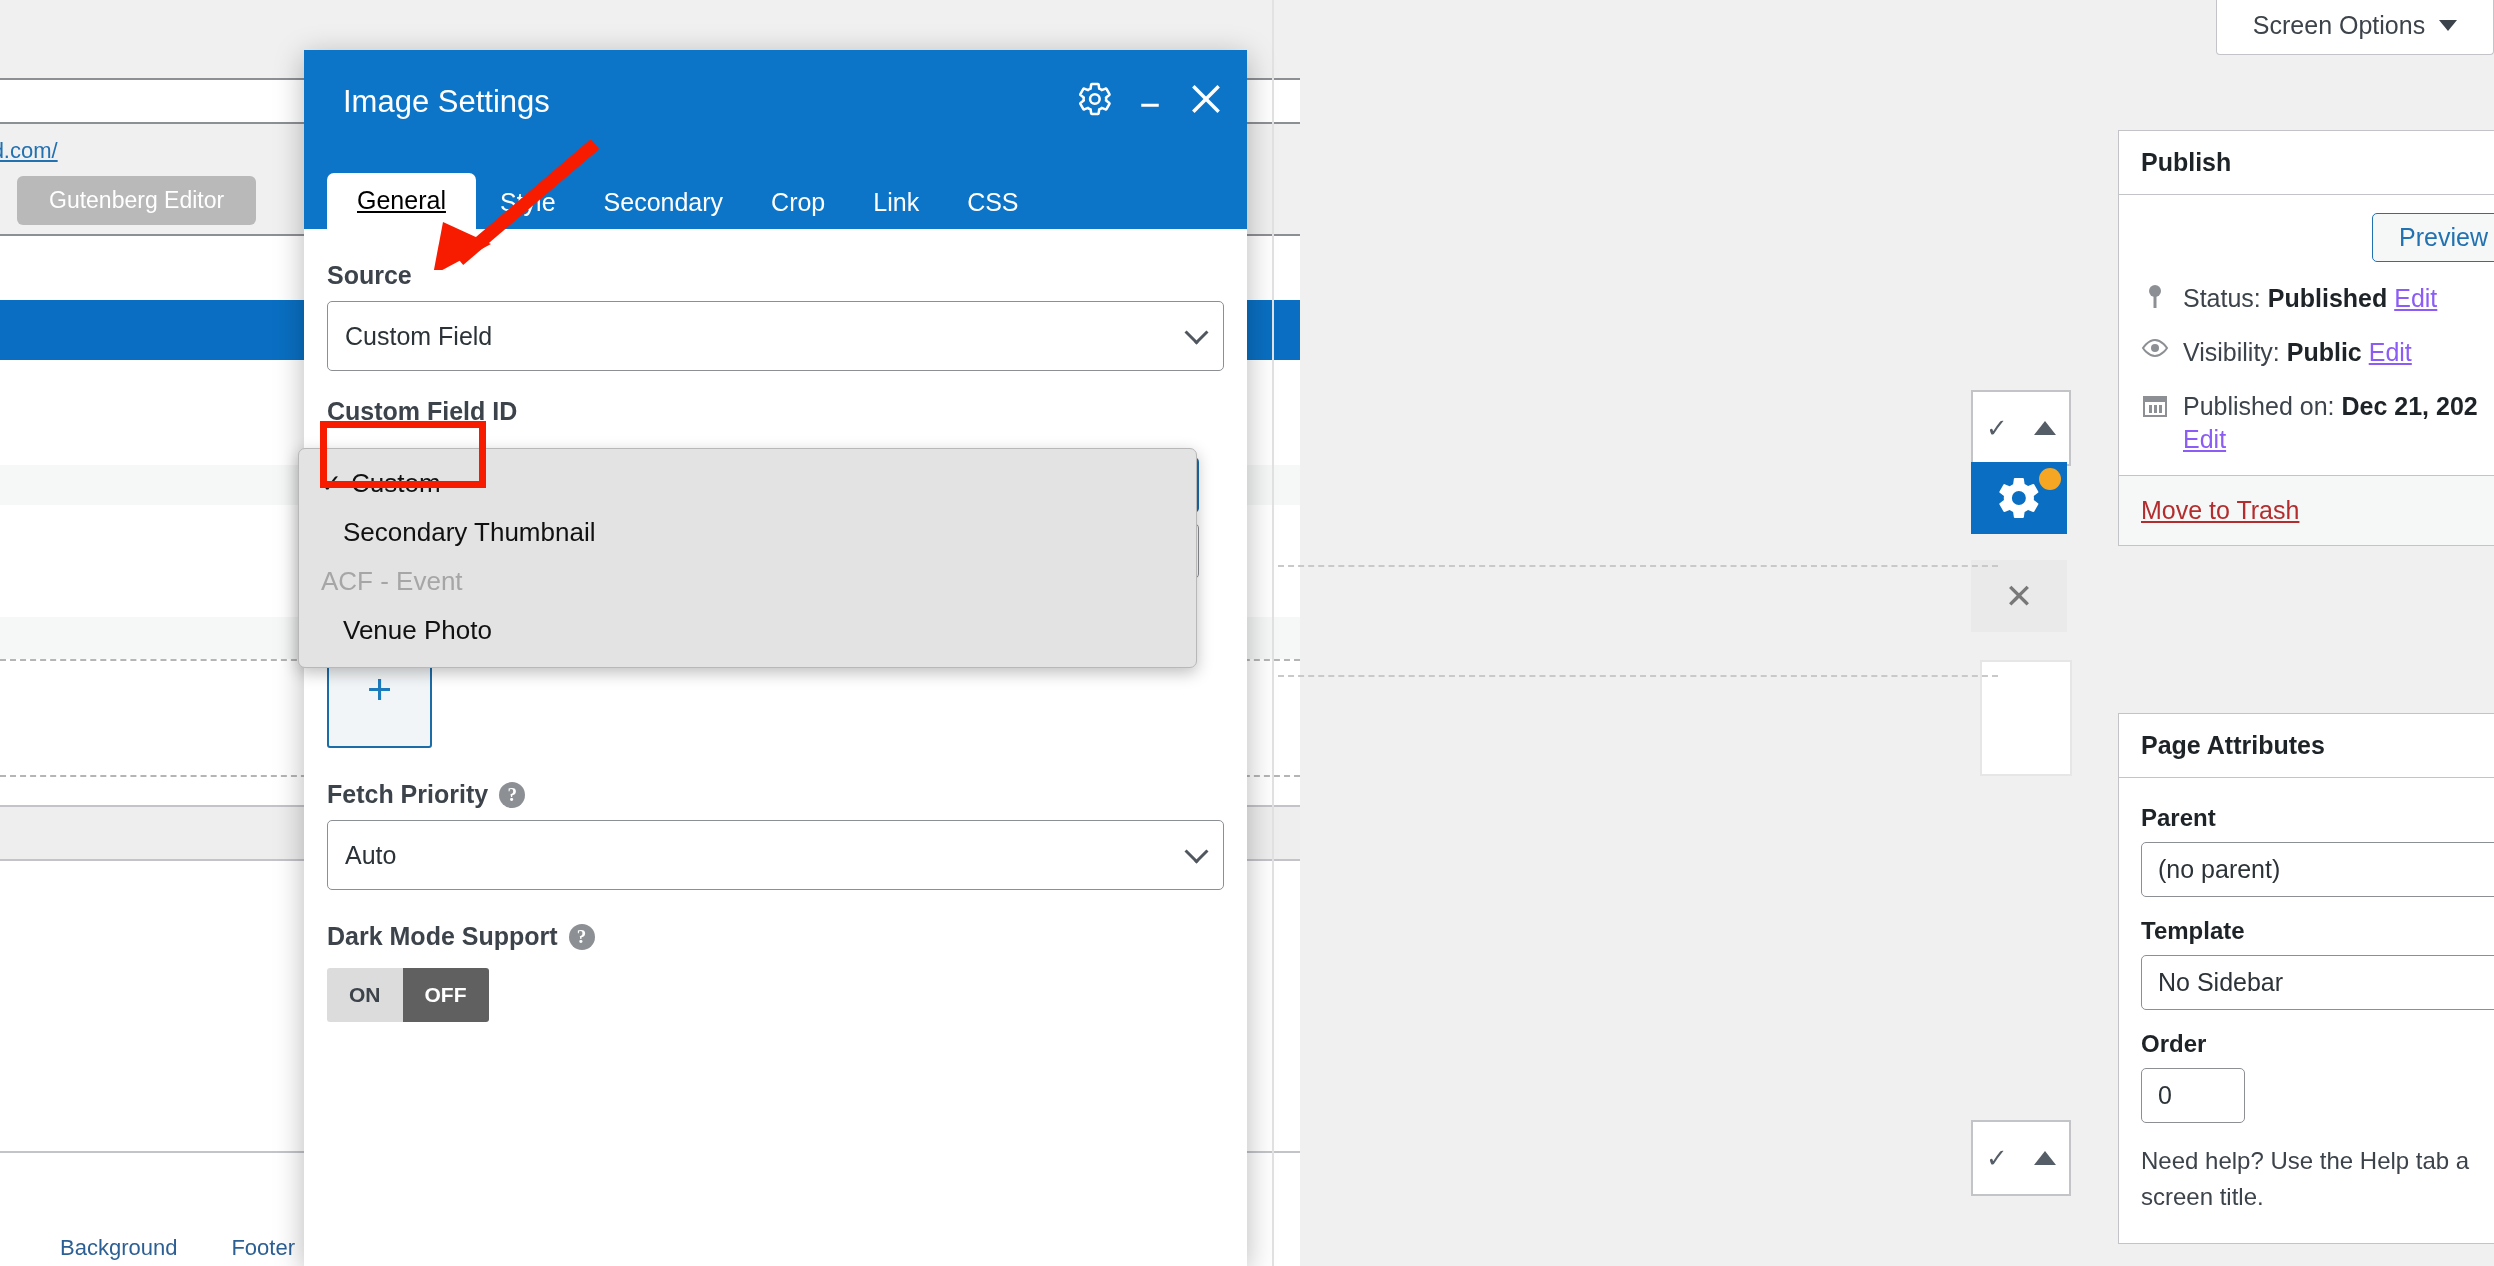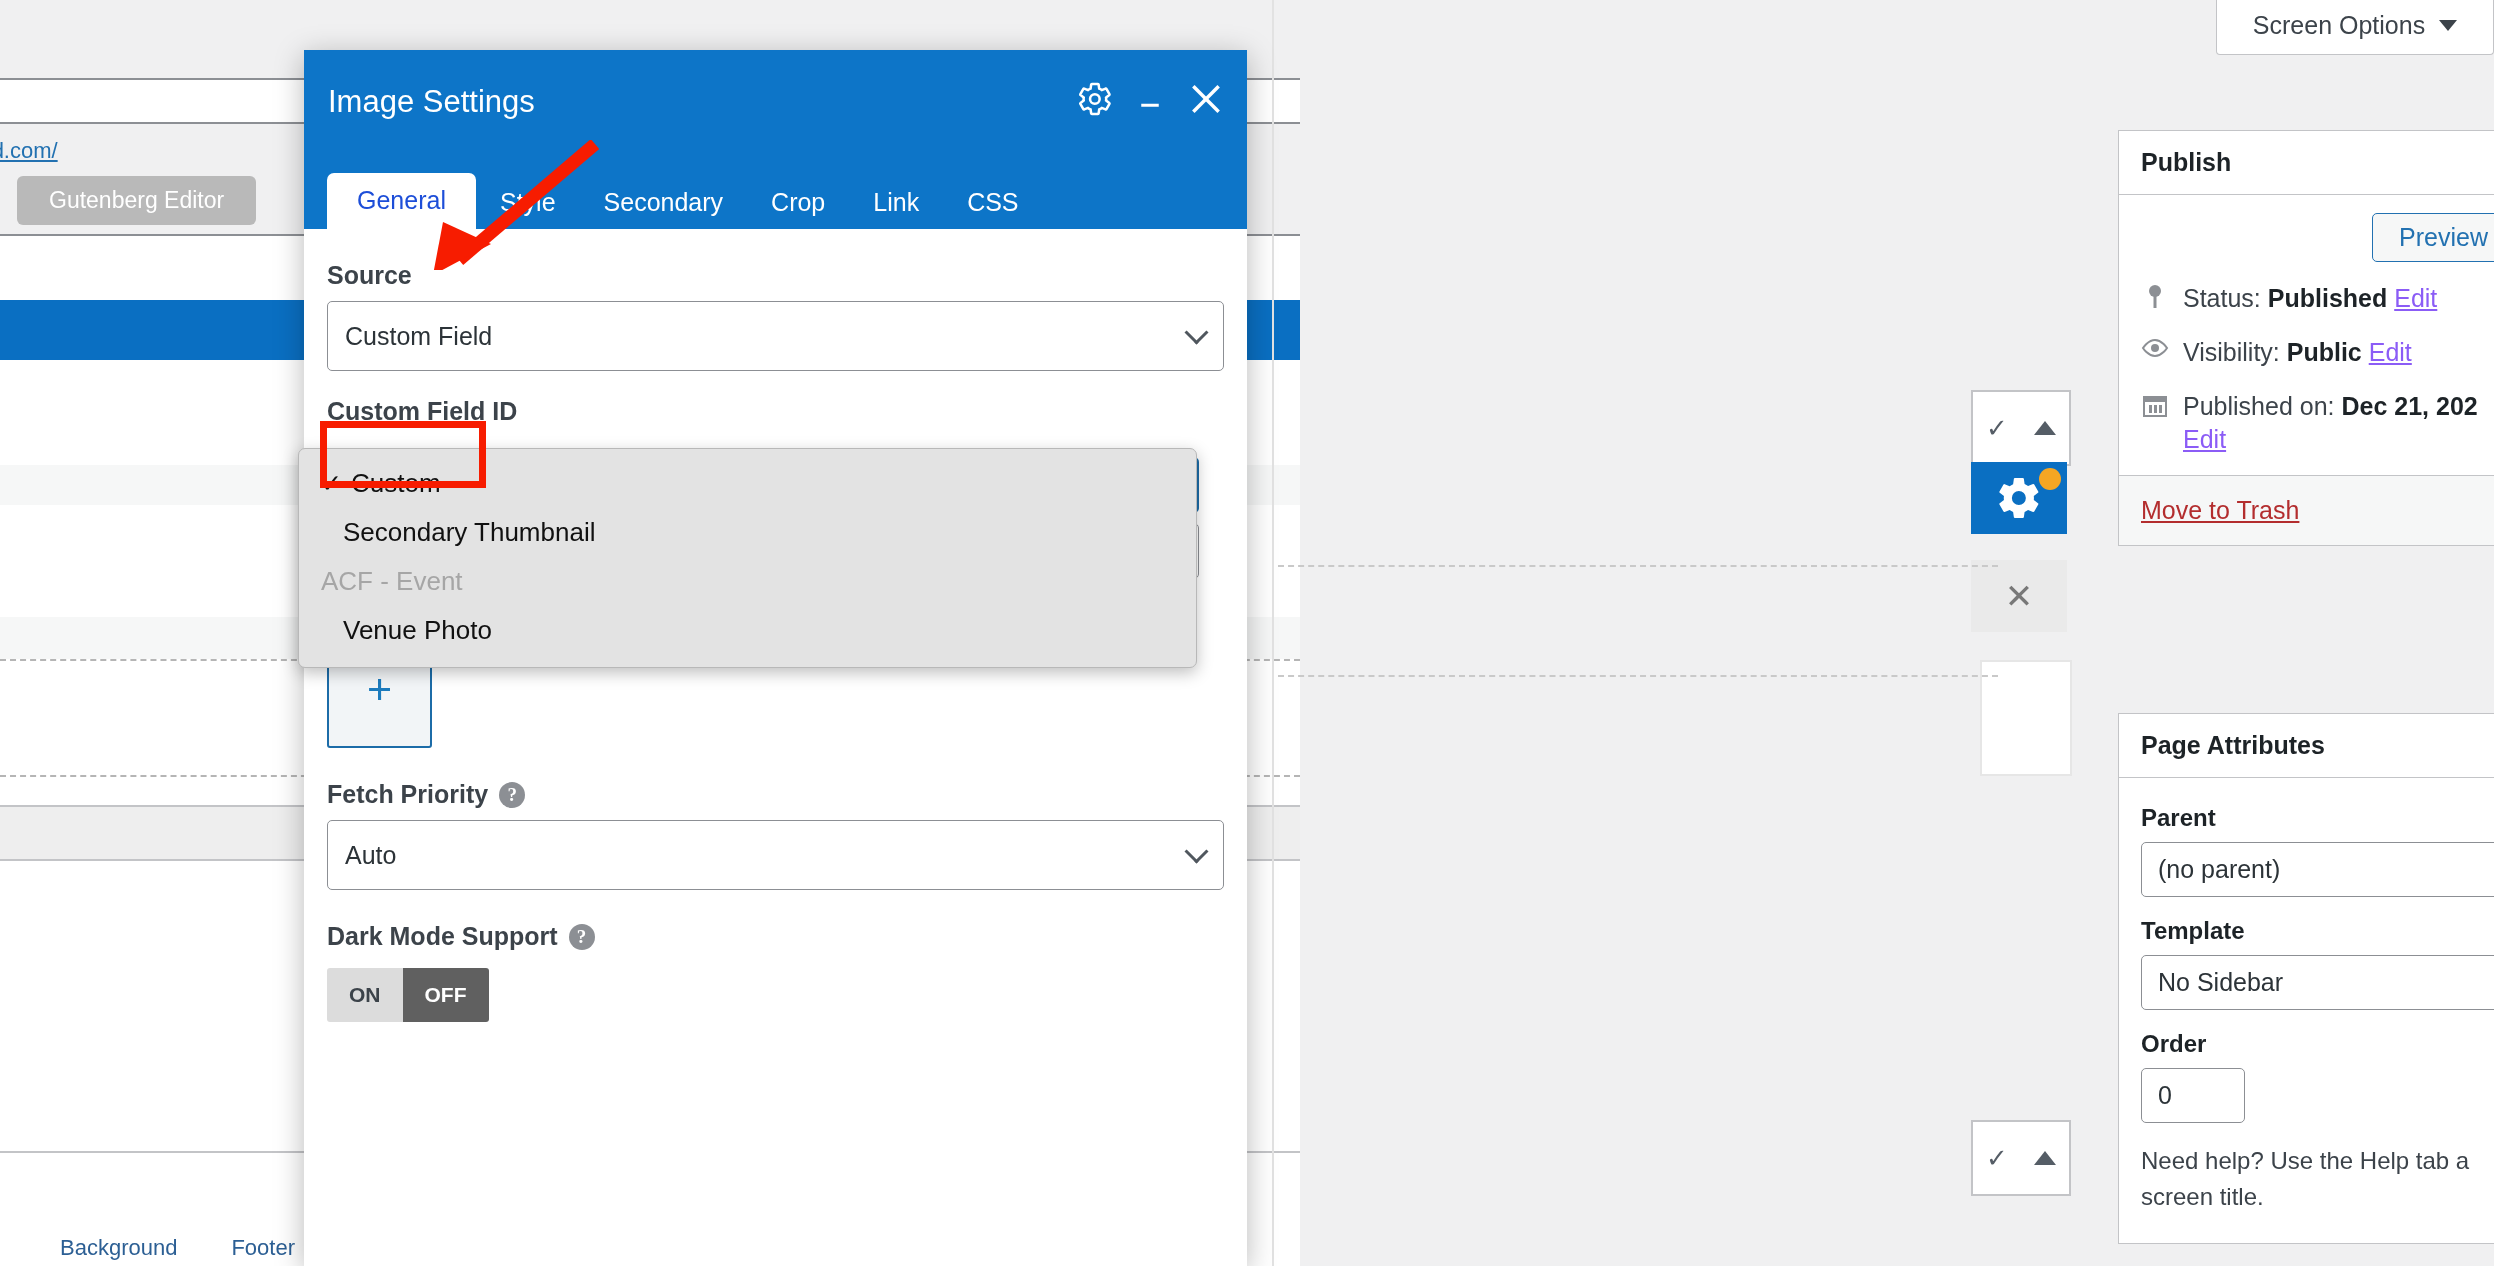--- a/index.html
+++ b/index.html
@@ -131,42 +131,43 @@
   #modal{
     position:absolute;left:304px;top:50px;width:943px;height:1216px;
     background:#ffffff;
     box-shadow:0 6px 28px rgba(0,0,0,.28);
     overflow:visible;
   }
   #modal-header{
     background:#0d75c8;height:123px;position:relative;
   }
   #modal-title{
-    position:absolute;left:24px;top:34px;
+    position:absolute;left:39px;top:34px;
     color:#ffffff;font-size:31px;
   }
   #modal-header-actions{
     position:absolute;right:22px;top:30px;
     display:flex;align-items:center;gap:18px;color:#ffffff;
   }
   .hdr-ico{cursor:pointer;display:flex;align-items:center;justify-content:center;}
 
   #modal-tabs{
     background:#0d75c8;height:56px;
     display:flex;align-items:flex-end;padding-left:23px;gap:0;
   }
   .tab{
     color:#ffffff;font-size:25px;
     padding:13px 24px 14px;
     line-height:1;
   }
   .tab.active{
-    background:#ffffff;color:#1d4ed8;
+    background:#ffffff;color:#000000;
     border-radius:7px 7px 0 0;
     padding:15px 30px 16px;
+    text-decoration:underline;
   }
 
   #modal-body{padding:0 23px;position:relative;}
 
   .m-label{
     font-size:25px;font-weight:bold;color:#3c434a;
     margin:26px 0 11px;display:flex;align-items:center;gap:11px;
   }
   .m-select{
     position:relative;

